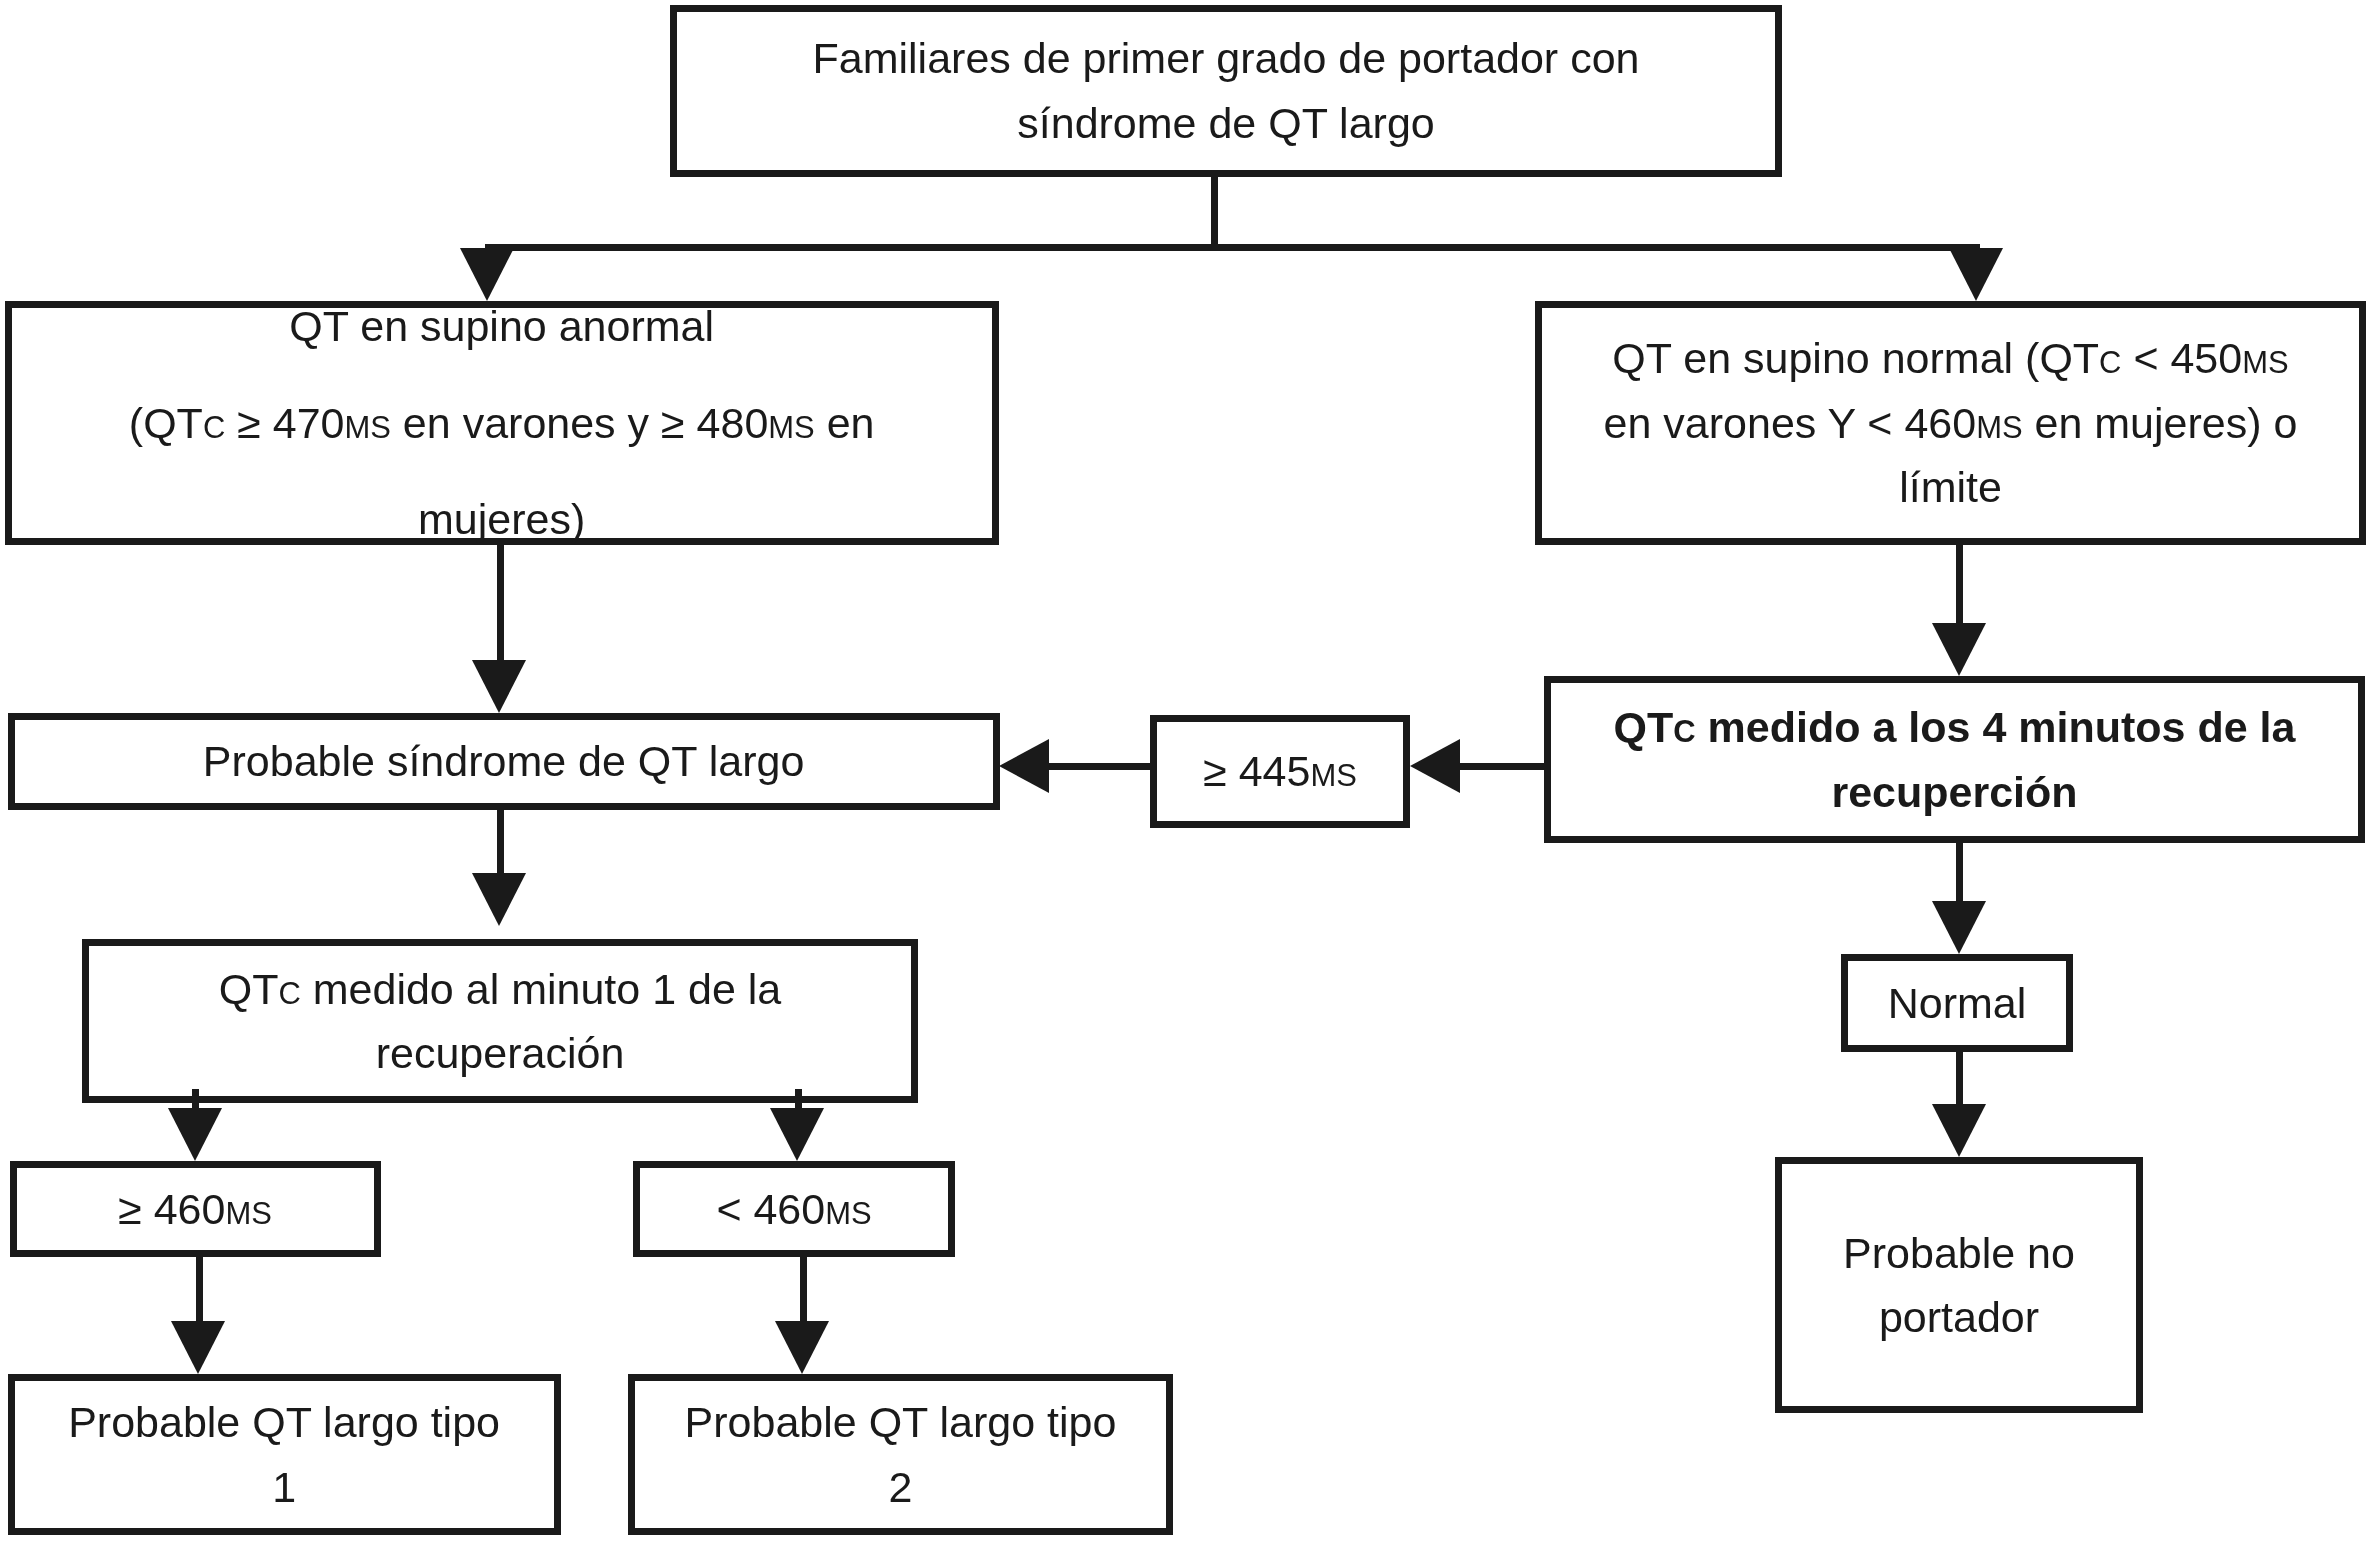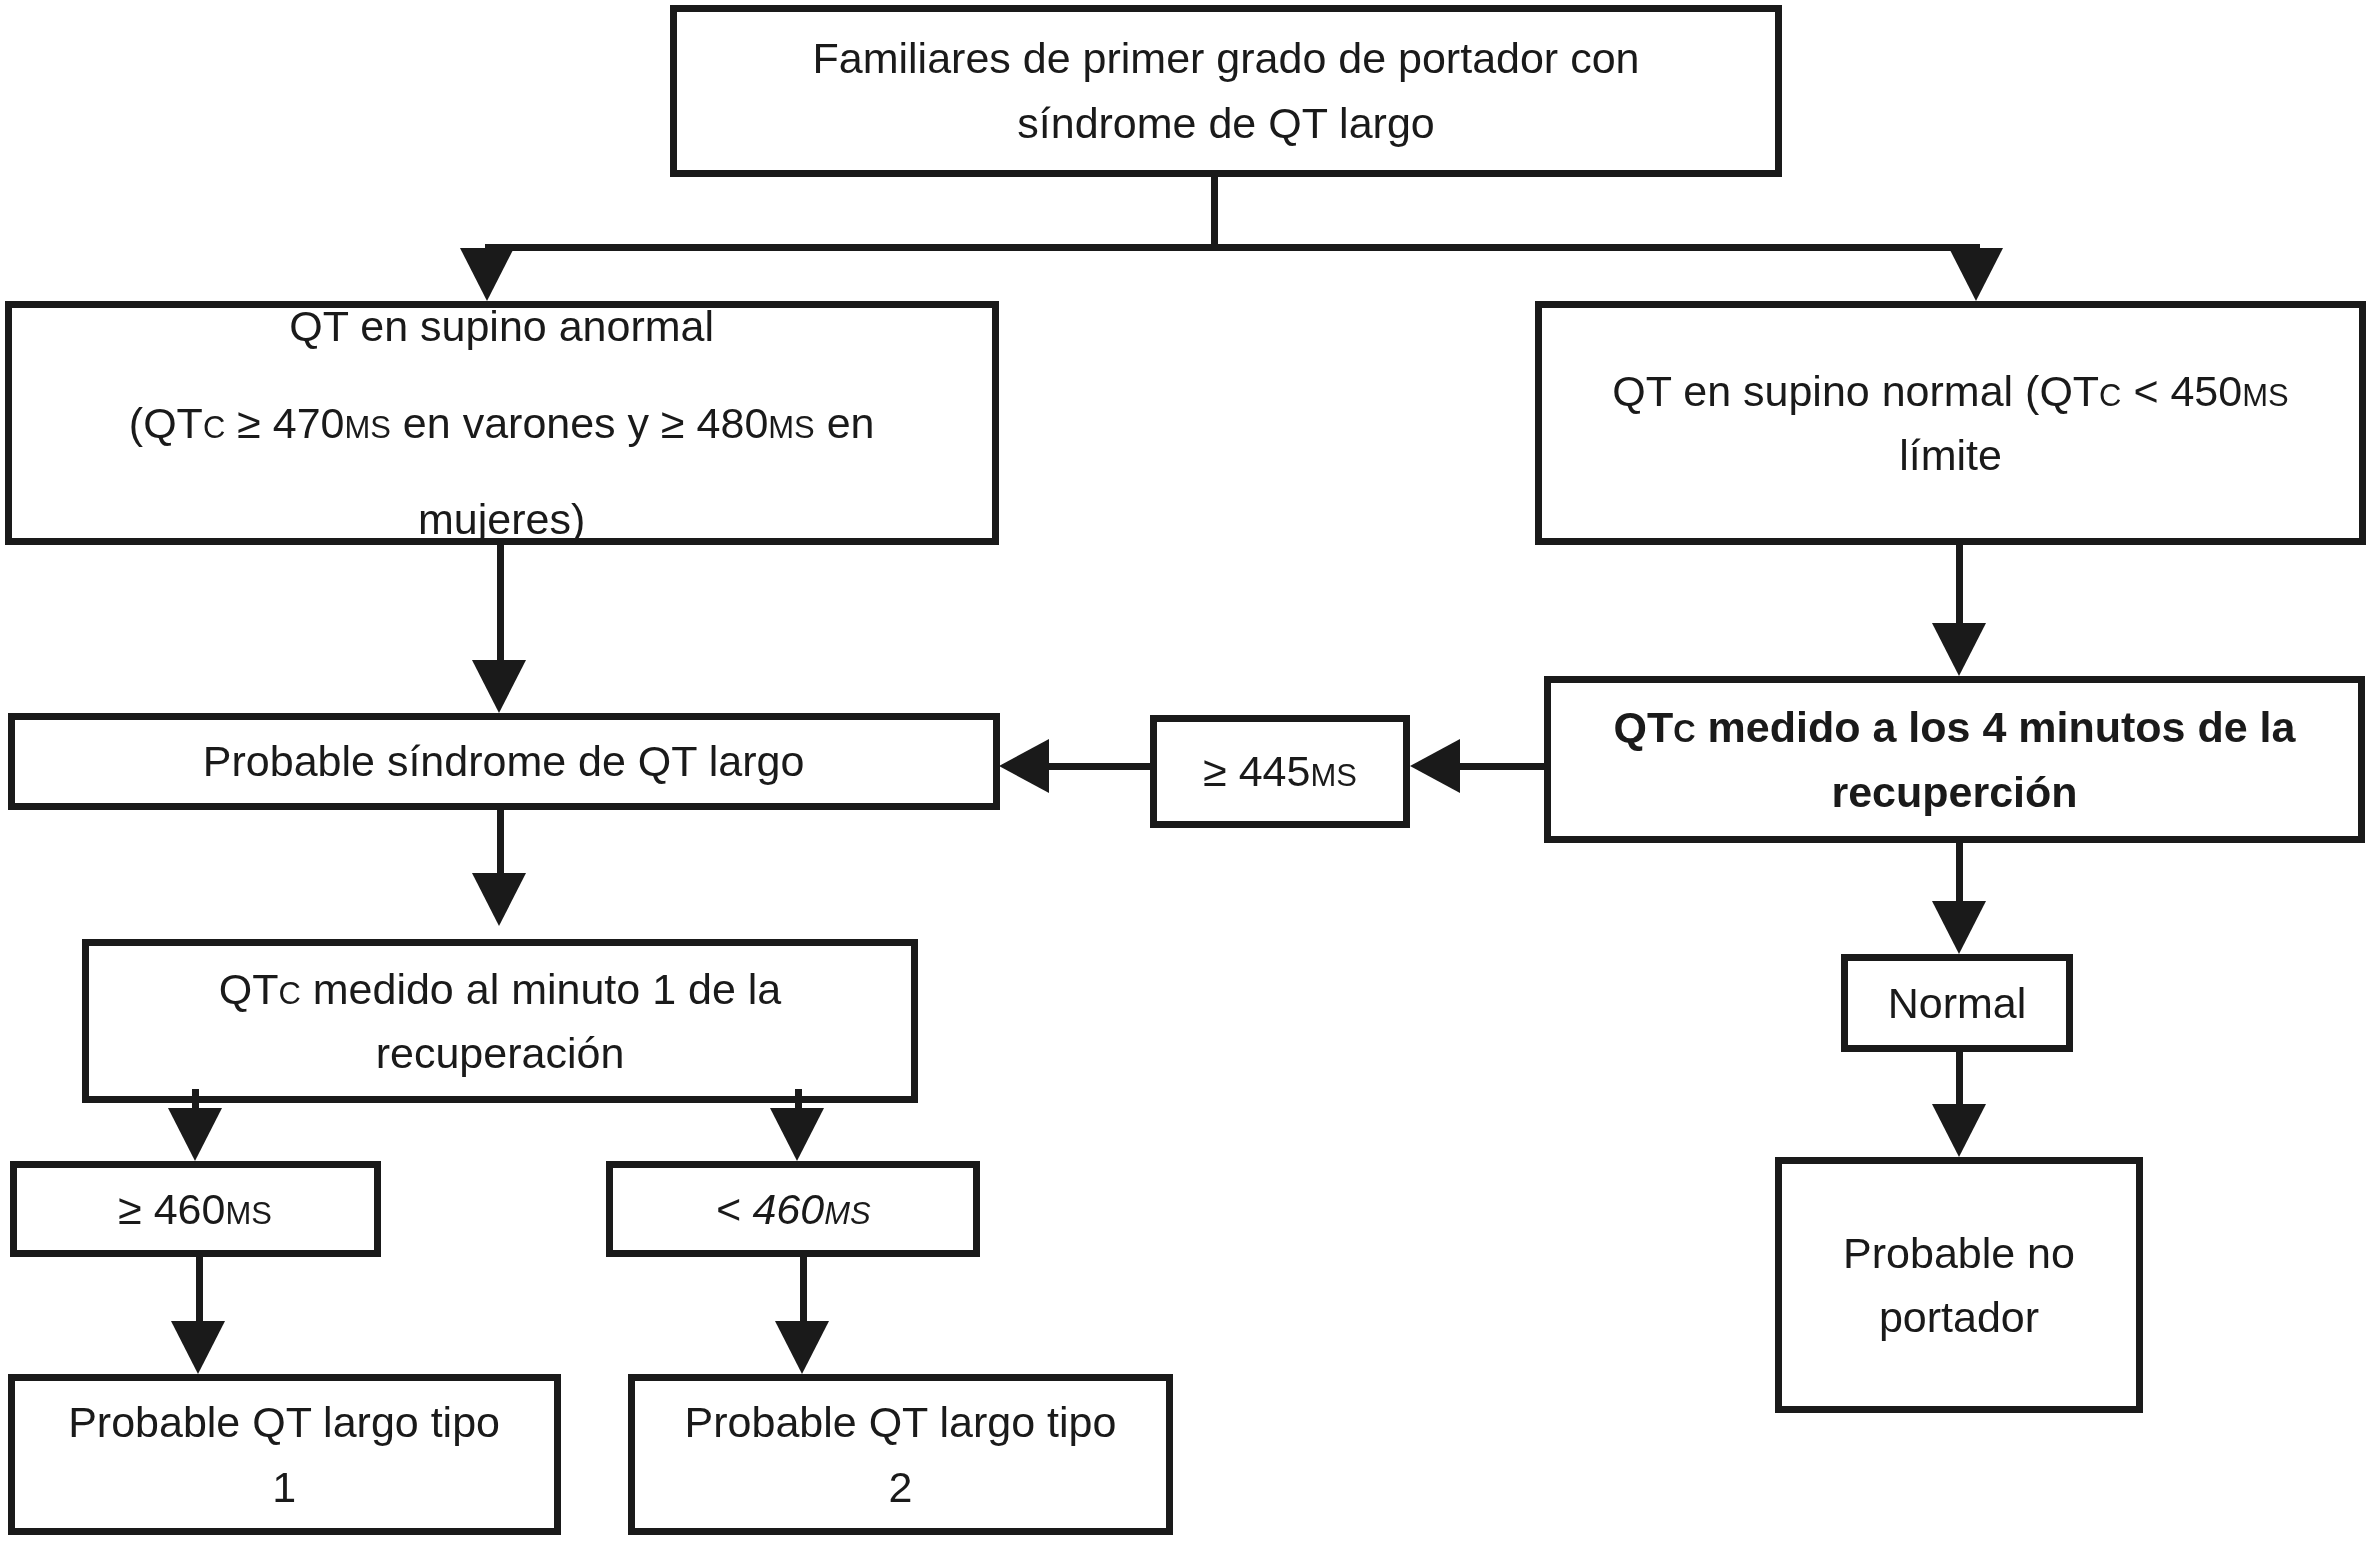--- a/index.html
+++ b/index.html
@@ -29,21 +29,21 @@
   
   .n1 {left:670px;  top:4.7px;    width:1112px; height:172px;}
   .n2 {left:4.7px;    top:301px;  width:994px; height:244px;gap:32px;}
   .n3 {left:1535px; top:301px;  width:831px;  height:244px;}
   .n4 {left:7.6px;    top:713px;  width:992px; height:97px;}
   .n5 {left:1150px; top:715px;  width:260px;  height:113px;}
   .n6 {left:1544px; top:676px;  width:821px;  height:167px;font-weight:bold;}
   .n7 {left:1841px; top:954px; width:232px;  height:98px;}
   .n8 {left:82px;   top:926px;  width:836px;  height:164px;margin-top:13px;}
   .n9 {left:9.5px;   top:1161px; width:371px;  height:96px;}
-  .n10{left:606px;  top:1161px; width:374px;  height:96px;font-style:italic;}
+  .n10{left:633px;  top:1161px; width:322px;  height:96px;}
   .n11{left:1775px; top:1157px; width:368px;  height:256px;}
   .n12{left:7.6px;    top:1374px; width:553px;  height:161px;}
   .n13{left:628px;  top:1374px; width:545px;  height:161px;}
 </style>
 </head>
 <body>
 
 <div class="canvas">
 
   <div class="box n1">
@@ -55,20 +55,23 @@
     <div class="line"><span>QT en supino anormal</span></div>
     <div class="line">
       <span>(QT</span><span class="sc">C</span><span> ≥ 470</span><span class="sc">MS</span><span> en varones y ≥ 480</span><span class="sc">MS</span><span> en</span>
     </div>
     <div class="line"><span>mujeres)</span></div>
   </div>
 
   <div class="box n3">
     <div class="line">
       <span>QT en supino normal (QT</span><span class="sc">C</span><span> &lt; 450</span><span class="sc">MS</span>
+    </div>
+    <div class="line">
+      <span>en varones Y &lt; 460</span><span class="sc">MS</span><span> en mujeres) o</span>
     </div>
     <div class="line"><span>límite</span></div>
   </div>
 
   <div class="box n4">
     <div class="line"><span>Probable síndrome de QT largo</span></div>
   </div>
 
   <div class="box n5">
     <div class="line">

